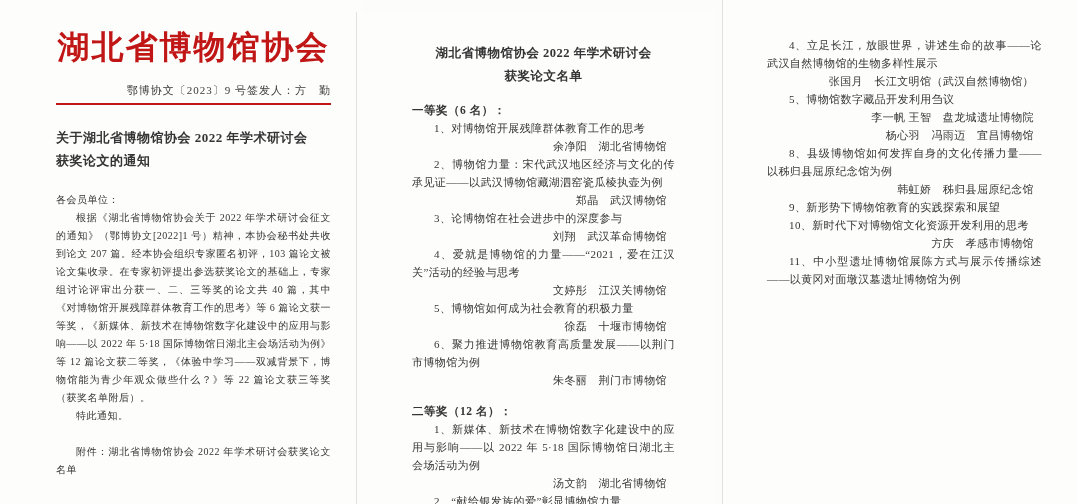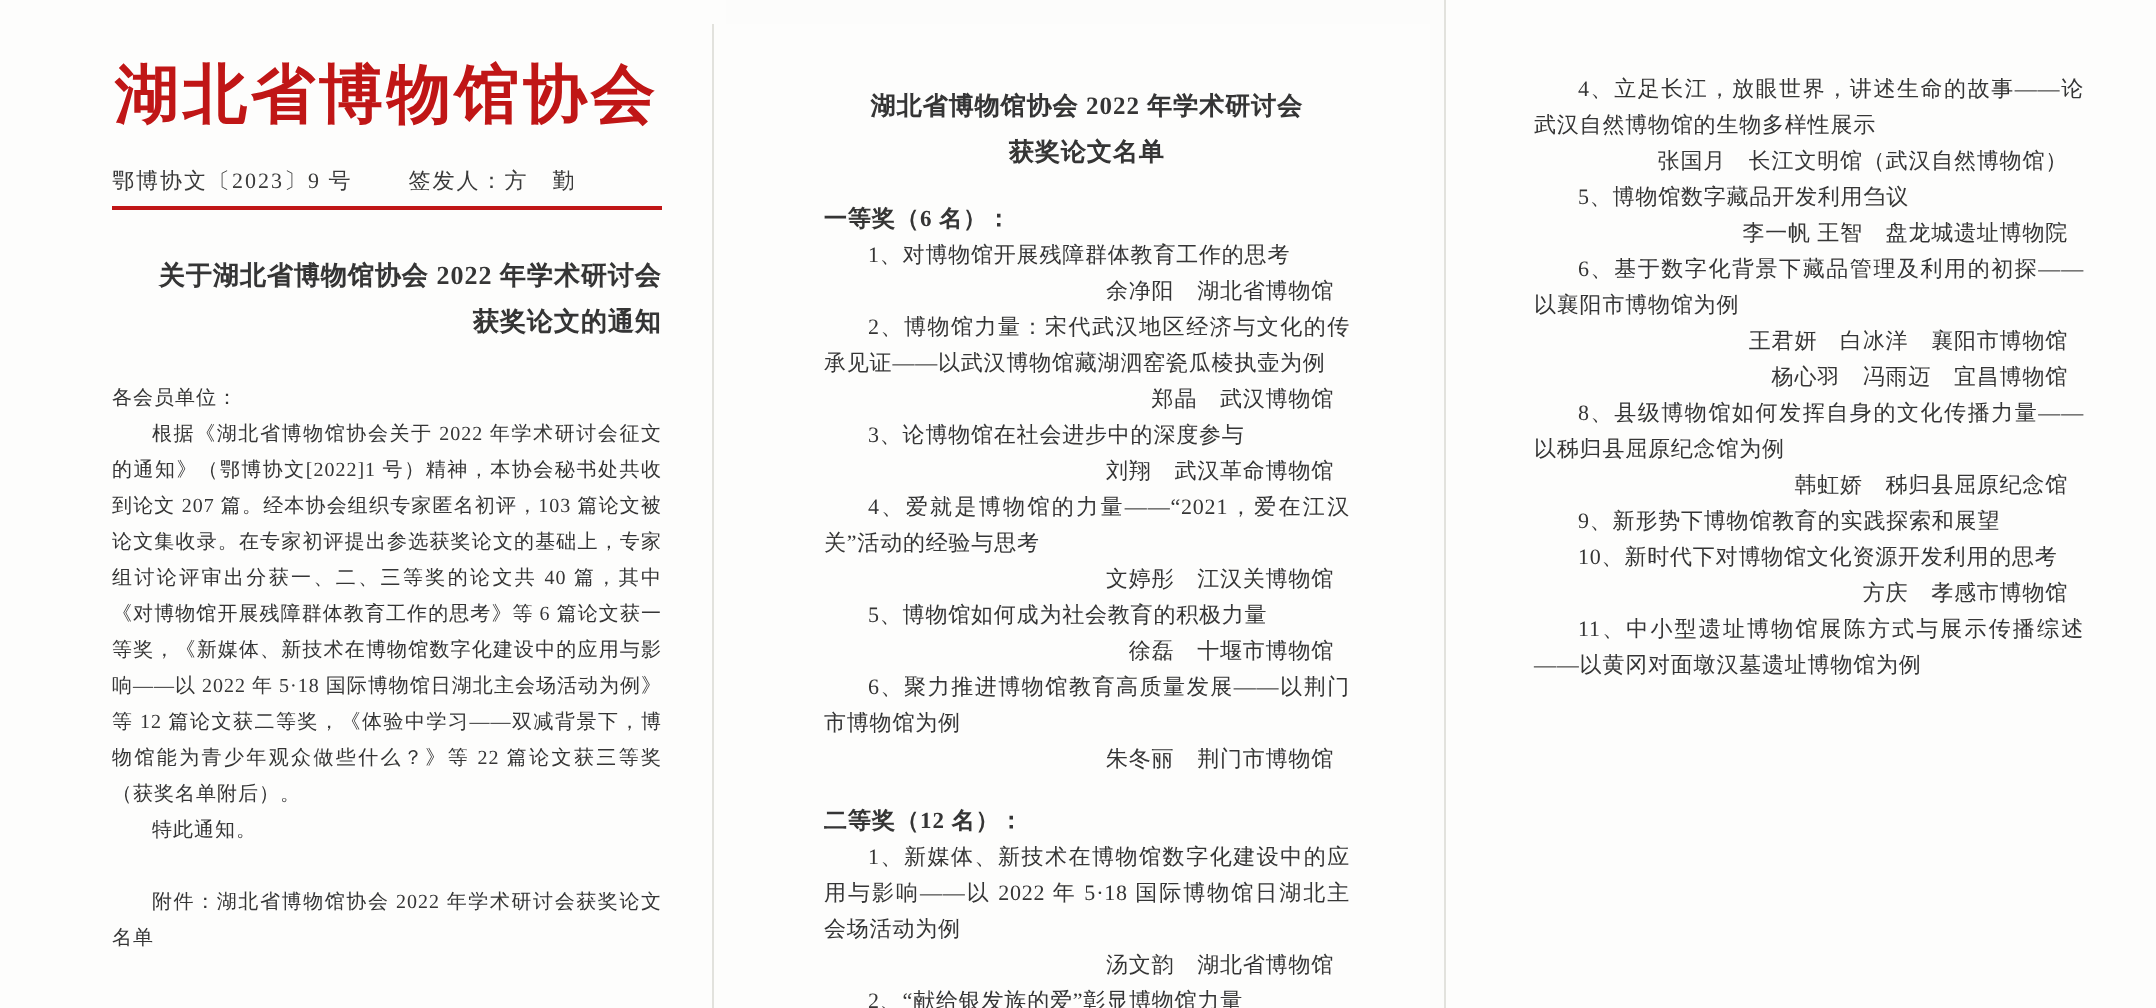--- a/index.html
+++ b/index.html
@@ -12,26 +12,26 @@
   .page { position:absolute; top:0; height:504px; background:#fdfdfc; box-sizing:border-box; }
   .page-1 { left:0;   width:363px; padding:26px 32px 0 56px; }
   .page-2 { left:356px; width:359px; padding:30px 40px 0 55px; border-left:1px solid #e2e2dd;margin-top:12px; }
   .page-3 { left:722px; width:356px; padding:36px 36px 0 44px; border-left:1px solid #e2e2dd; }
 
   .masthead {
     text-align:center; font-weight:bold; font-size:32px; line-height:42px;
     letter-spacing:2px; white-space:nowrap; color:#c01616;
   }
   .info-row {
-    display:flex; justify-content:flex-start; align-items:baseline;
-    margin-top:15px; font-size:11px; letter-spacing:1px; color:#3a3a3a;gap:28px;
+    display:flex; justify-content:flex-end; align-items:baseline;
+    margin-top:15px; font-size:11px; letter-spacing:1px; color:#3a3a3a;
   }
   .red-rule { height:2px; margin-top:5px; background:#c01616; }
 
-  .doc-title { margin-top:21px; text-align:right; font-weight:bold; font-size:13px; line-height:23px; letter-spacing:0.5px; }
+  .doc-title { margin-top:21px; text-align:left; font-weight:bold; font-size:13px; line-height:23px; letter-spacing:0.5px; }
   .body-text { margin-top:19px; font-size:10px; line-height:18px; letter-spacing:0.5px; text-align:justify; }
   .para { text-indent:2em; }
   .closing { text-indent:2em; }
   .attachment { text-indent:2em; margin-top:18px; }
 
   .list-title { text-align:center; font-weight:bold; font-size:12.5px; line-height:23px; letter-spacing:0.5px; }
   .section-header { font-weight:bold; font-size:11.5px; line-height:18px; margin-top:13px; letter-spacing:0.5px; }
   .entries { font-size:11px; line-height:18px; letter-spacing:0.4px; }
   .page-3 .entries { margin-top:0; }
   .entry-title { text-indent:2em; text-align:justify; }
@@ -110,24 +110,20 @@
     <div class="entries">
       <div class="entry">
         <div class="entry-title">4、立足长江，放眼世界，讲述生命的故事——论武汉自然博物馆的生物多样性展示</div>
         <div class="entry-authors">张国月　长江文明馆（武汉自然博物馆）</div>
       </div>
       <div class="entry">
         <div class="entry-title">5、博物馆数字藏品开发利用刍议</div>
         <div class="entry-authors">李一帆 王智　盘龙城遗址博物院</div>
       </div>
       <div class="entry">
-        <div class="entry-title">6、基于数字化背景下藏品管理及利用的初探——以襄阳市博物馆为例</div>
-        <div class="entry-authors">王君妍　白冰洋　襄阳市博物馆</div>
-      </div>
-      <div class="entry">
         <div class="entry-authors">杨心羽　冯雨迈　宜昌博物馆</div>
       </div>
       <div class="entry">
         <div class="entry-title">8、县级博物馆如何发挥自身的文化传播力量——以秭归县屈原纪念馆为例</div>
         <div class="entry-authors">韩虹娇　秭归县屈原纪念馆</div>
       </div>
       <div class="entry">
         <div class="entry-title">9、新形势下博物馆教育的实践探索和展望</div>
       </div>
       <div class="entry">

